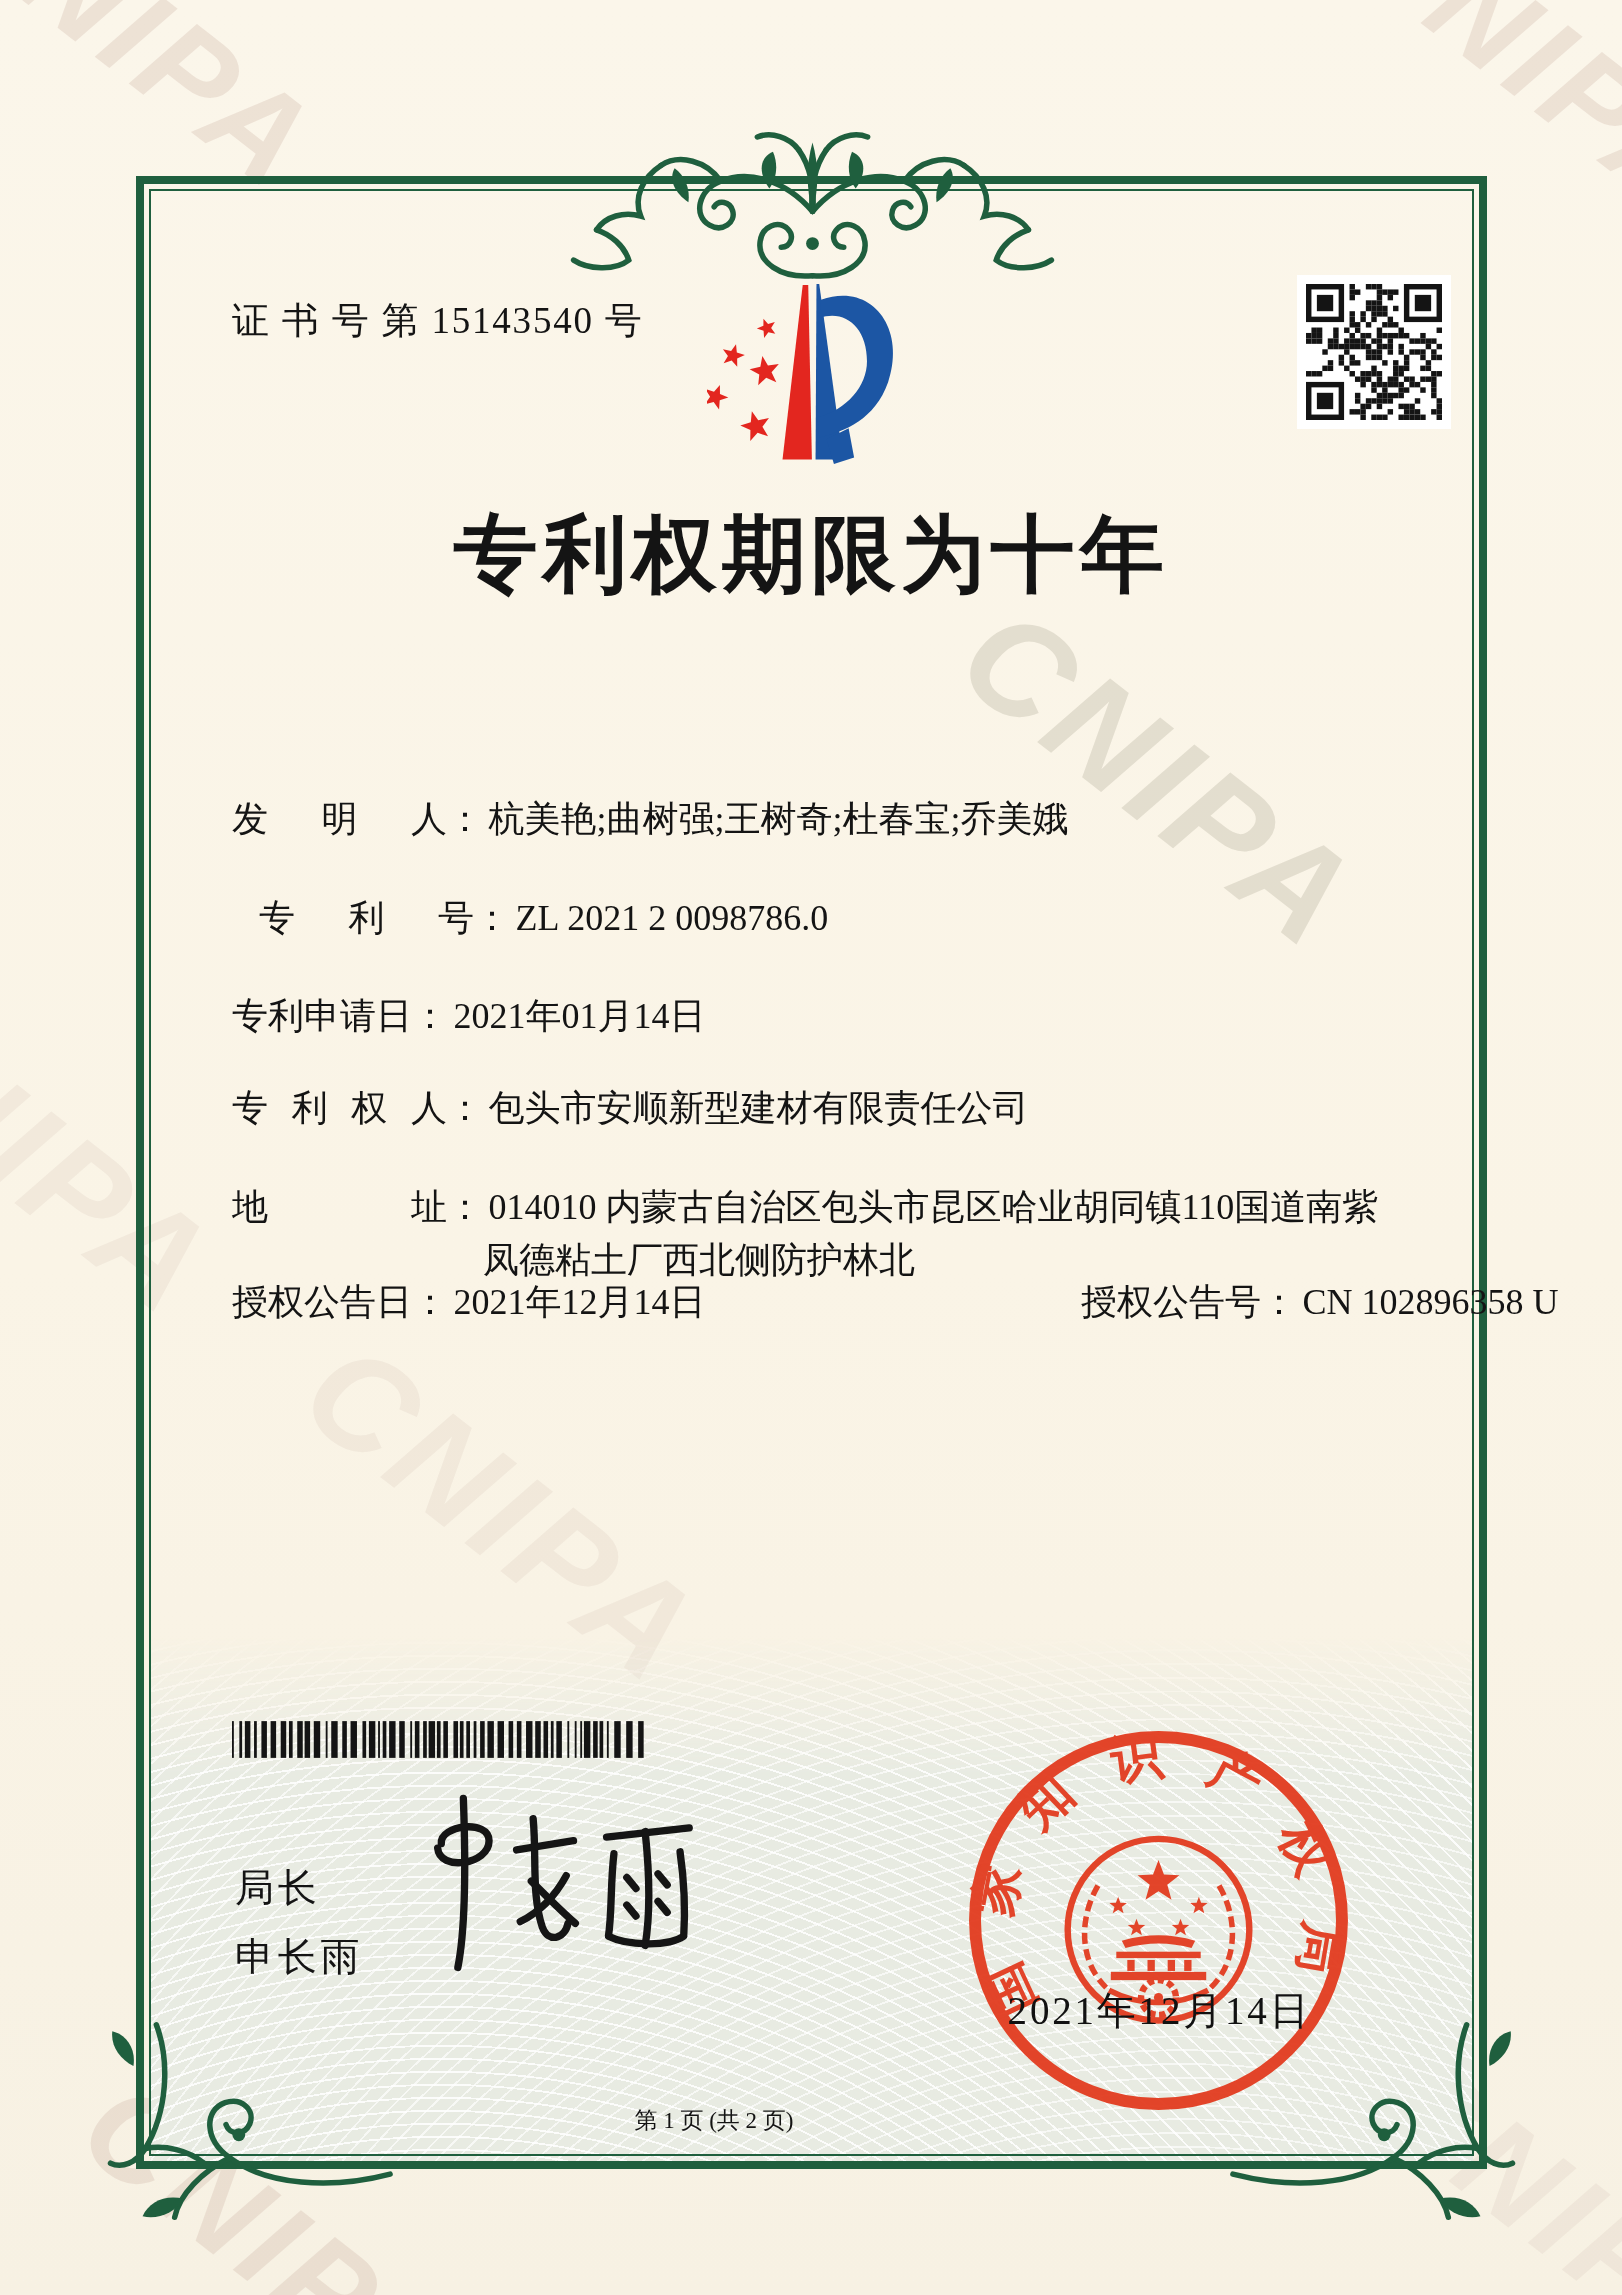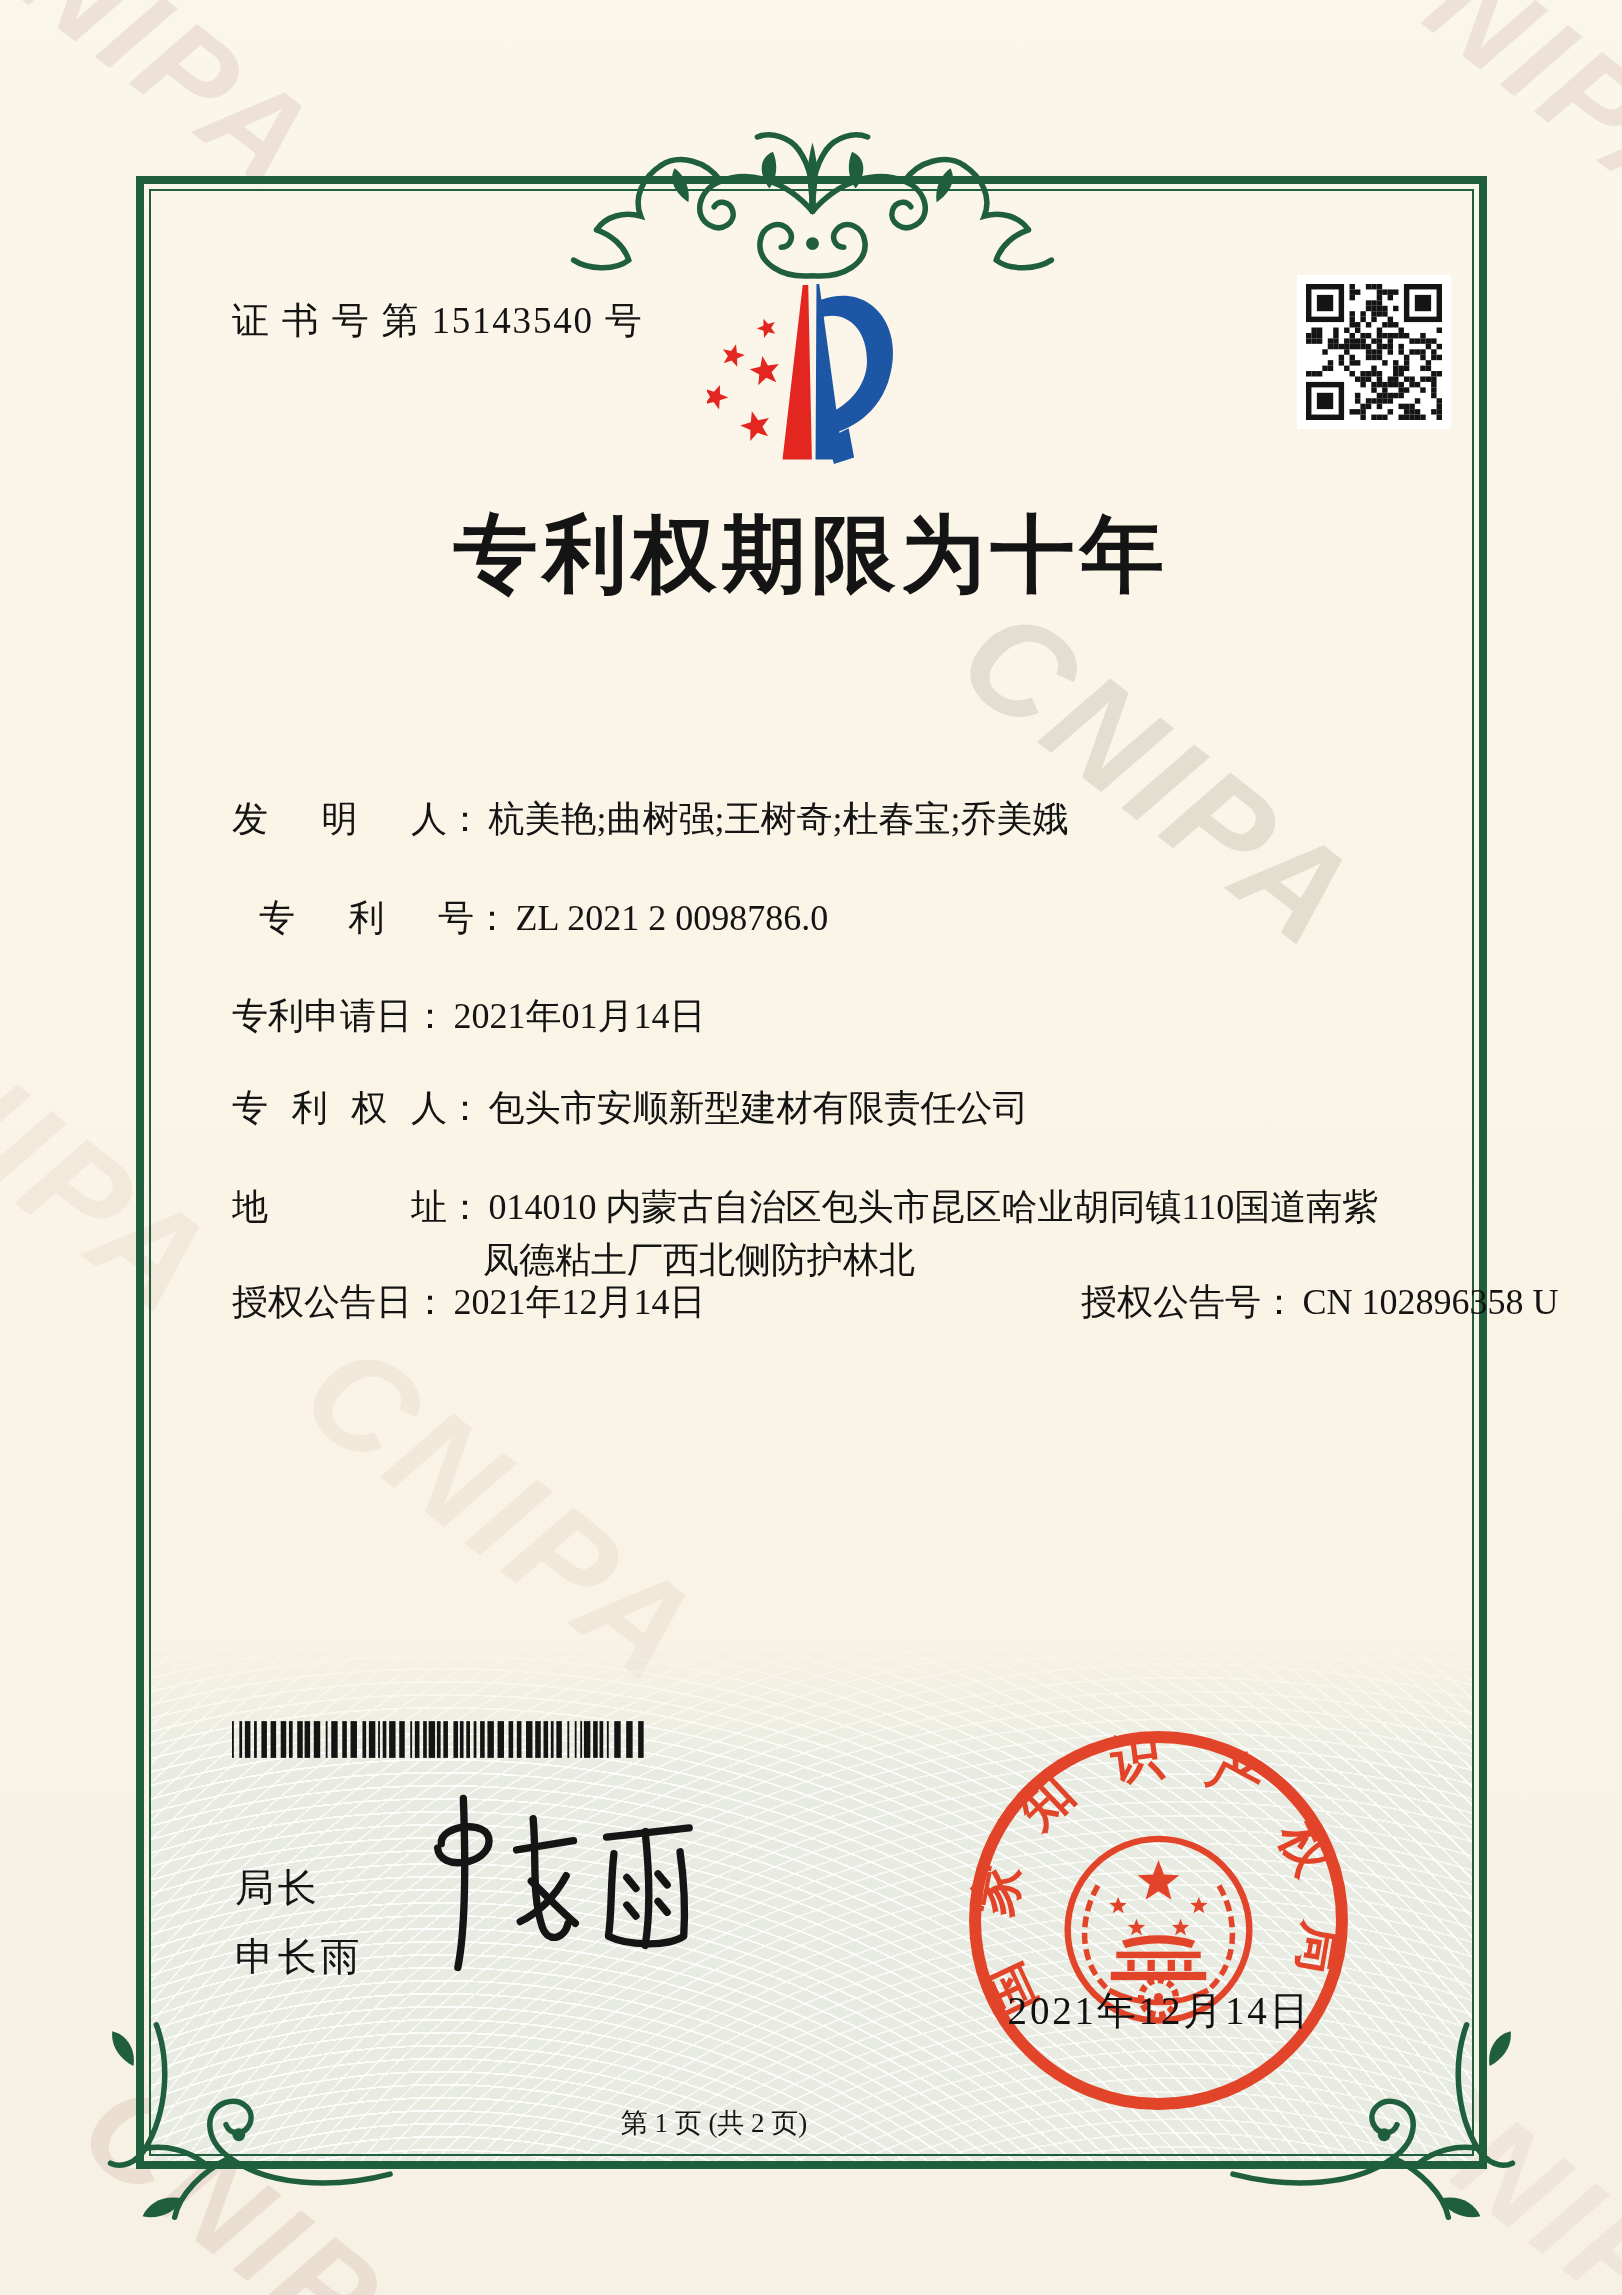--- a/index.html
+++ b/index.html
@@ -46,21 +46,21 @@
   .val{margin-left:5.5px;}
   .addr2{position:absolute; left:483px; font-size:36px;}
   .grant-no{position:absolute; left:849px; top:0; font-size:36px; white-space:nowrap;}
   .body-text{position:absolute; left:232px; top:1336px; width:1168px; font-size:30px; line-height:44px; text-align:justify;}
   .body-text p{margin:0 0 5.5px 0; text-indent:2em;}
   .signer{position:absolute; left:235px; font-size:39px; letter-spacing:3.7px;}
   .seal-date{
     position:absolute; left:994px; top:1984px; width:331px; text-align:center;
     font-size:39px; letter-spacing:2.8px; color:#111; z-index:5;
   }
-  .page-note{position:absolute; left:136px; top:2105px; width:1156px; text-align:center; font-size:27px; z-index:4;}
+  .page-note{position:absolute; left:136px; top:2105px; width:1156px; text-align:center; font-size:23px; z-index:4;}
   .footer-band{
     position:absolute; left:632px; top:2180px; width:349px; height:66px;
     background:#fefdfb; text-align:center; line-height:66px; font-size:31px; letter-spacing:4.6px; z-index:4;
   }
   .qr-box{position:absolute; left:1297px; top:275px; width:154px; height:154px; background:#fff; z-index:4;}
   .seal-svg{mix-blend-mode:multiply; opacity:.95;}
   svg{display:block;}
 </style>
 </head>
 <body>

